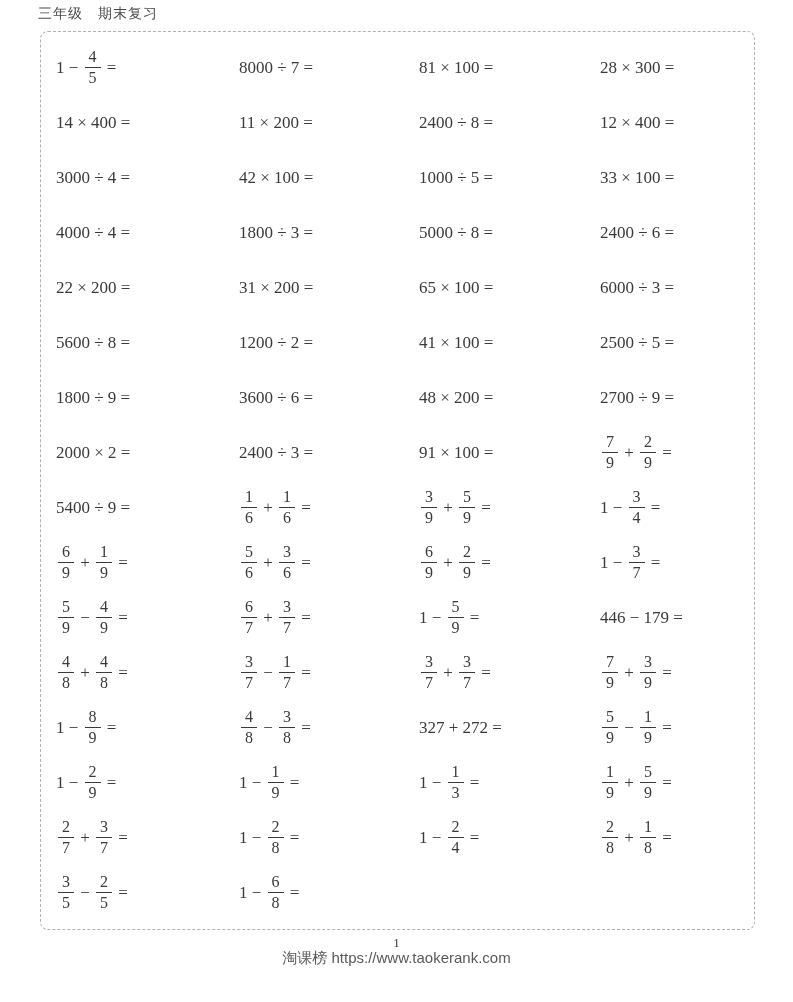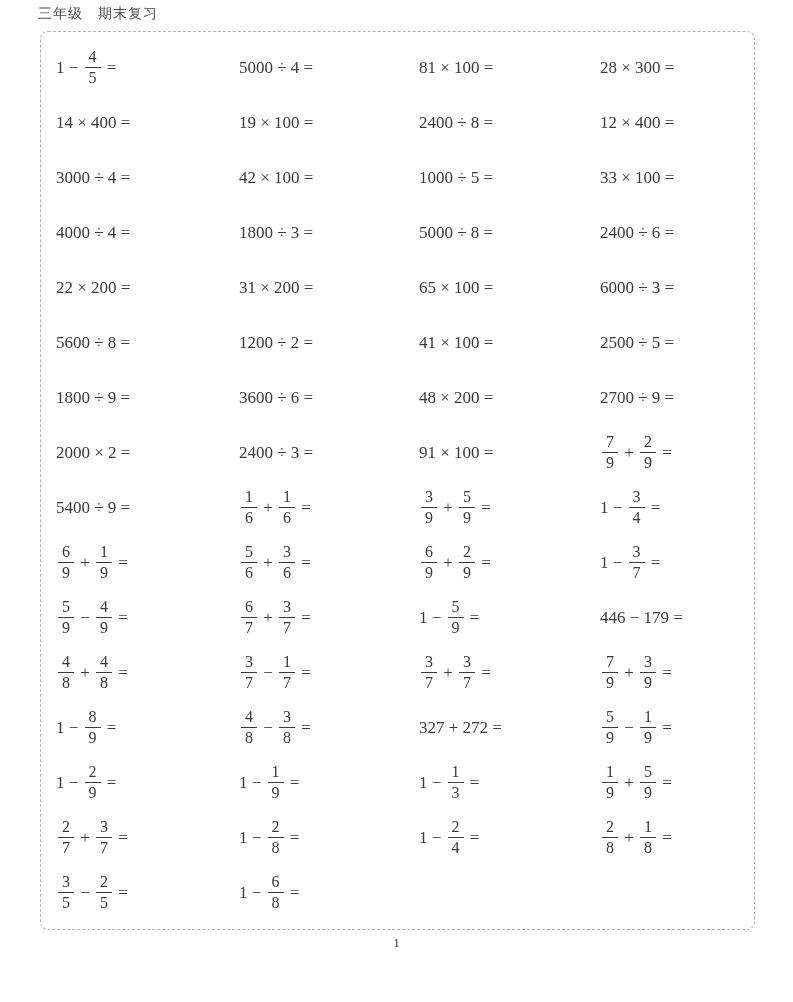--- a/index.html
+++ b/index.html
@@ -52,25 +52,25 @@
 </style>
 </head>
 <body>
 
 <div class="page">
   <div class="header-title">三年级　期末复习</div>
 
   <div class="sheet">
     <div class="grid" id="grid">
         <div class="cell"><span class="mtext">1 − </span><span class="frac"><span class="num">4</span><span class="den">5</span></span><span class="mtext"> =</span></div>
-        <div class="cell"><span class="mtext">5000 ÷ 4 =</span></div>
+        <div class="cell"><span class="mtext">8000 ÷ 7 =</span></div>
         <div class="cell"><span class="mtext">81 × 100 =</span></div>
         <div class="cell"><span class="mtext">28 × 300 =</span></div>
         <div class="cell"><span class="mtext">14 × 400 =</span></div>
-        <div class="cell"><span class="mtext">19 × 100 =</span></div>
+        <div class="cell"><span class="mtext">11 × 200 =</span></div>
         <div class="cell"><span class="mtext">2400 ÷ 8 =</span></div>
         <div class="cell"><span class="mtext">12 × 400 =</span></div>
         <div class="cell"><span class="mtext">3000 ÷ 4 =</span></div>
         <div class="cell"><span class="mtext">42 × 100 =</span></div>
         <div class="cell"><span class="mtext">1000 ÷ 5 =</span></div>
         <div class="cell"><span class="mtext">33 × 100 =</span></div>
         <div class="cell"><span class="mtext">4000 ÷ 4 =</span></div>
         <div class="cell"><span class="mtext">1800 ÷ 3 =</span></div>
         <div class="cell"><span class="mtext">5000 ÷ 8 =</span></div>
         <div class="cell"><span class="mtext">2400 ÷ 6 =</span></div>
@@ -117,13 +117,14 @@
         <div class="cell"><span class="frac"><span class="num">2</span><span class="den">7</span></span><span class="mtext"> + </span><span class="frac"><span class="num">3</span><span class="den">7</span></span><span class="mtext"> =</span></div>
         <div class="cell"><span class="mtext">1 − </span><span class="frac"><span class="num">2</span><span class="den">8</span></span><span class="mtext"> =</span></div>
         <div class="cell"><span class="mtext">1 − </span><span class="frac"><span class="num">2</span><span class="den">4</span></span><span class="mtext"> =</span></div>
         <div class="cell"><span class="frac"><span class="num">2</span><span class="den">8</span></span><span class="mtext"> + </span><span class="frac"><span class="num">1</span><span class="den">8</span></span><span class="mtext"> =</span></div>
         <div class="cell"><span class="frac"><span class="num">3</span><span class="den">5</span></span><span class="mtext"> − </span><span class="frac"><span class="num">2</span><span class="den">5</span></span><span class="mtext"> =</span></div>
         <div class="cell"><span class="mtext">1 − </span><span class="frac"><span class="num">6</span><span class="den">8</span></span><span class="mtext"> =</span></div>
       </div>
   </div>
 
   <div class="page-number">1</div>
+  <div class="footer-site">淘课榜 https://www.taokerank.com</div>
 </div>
 
 </body></html>

